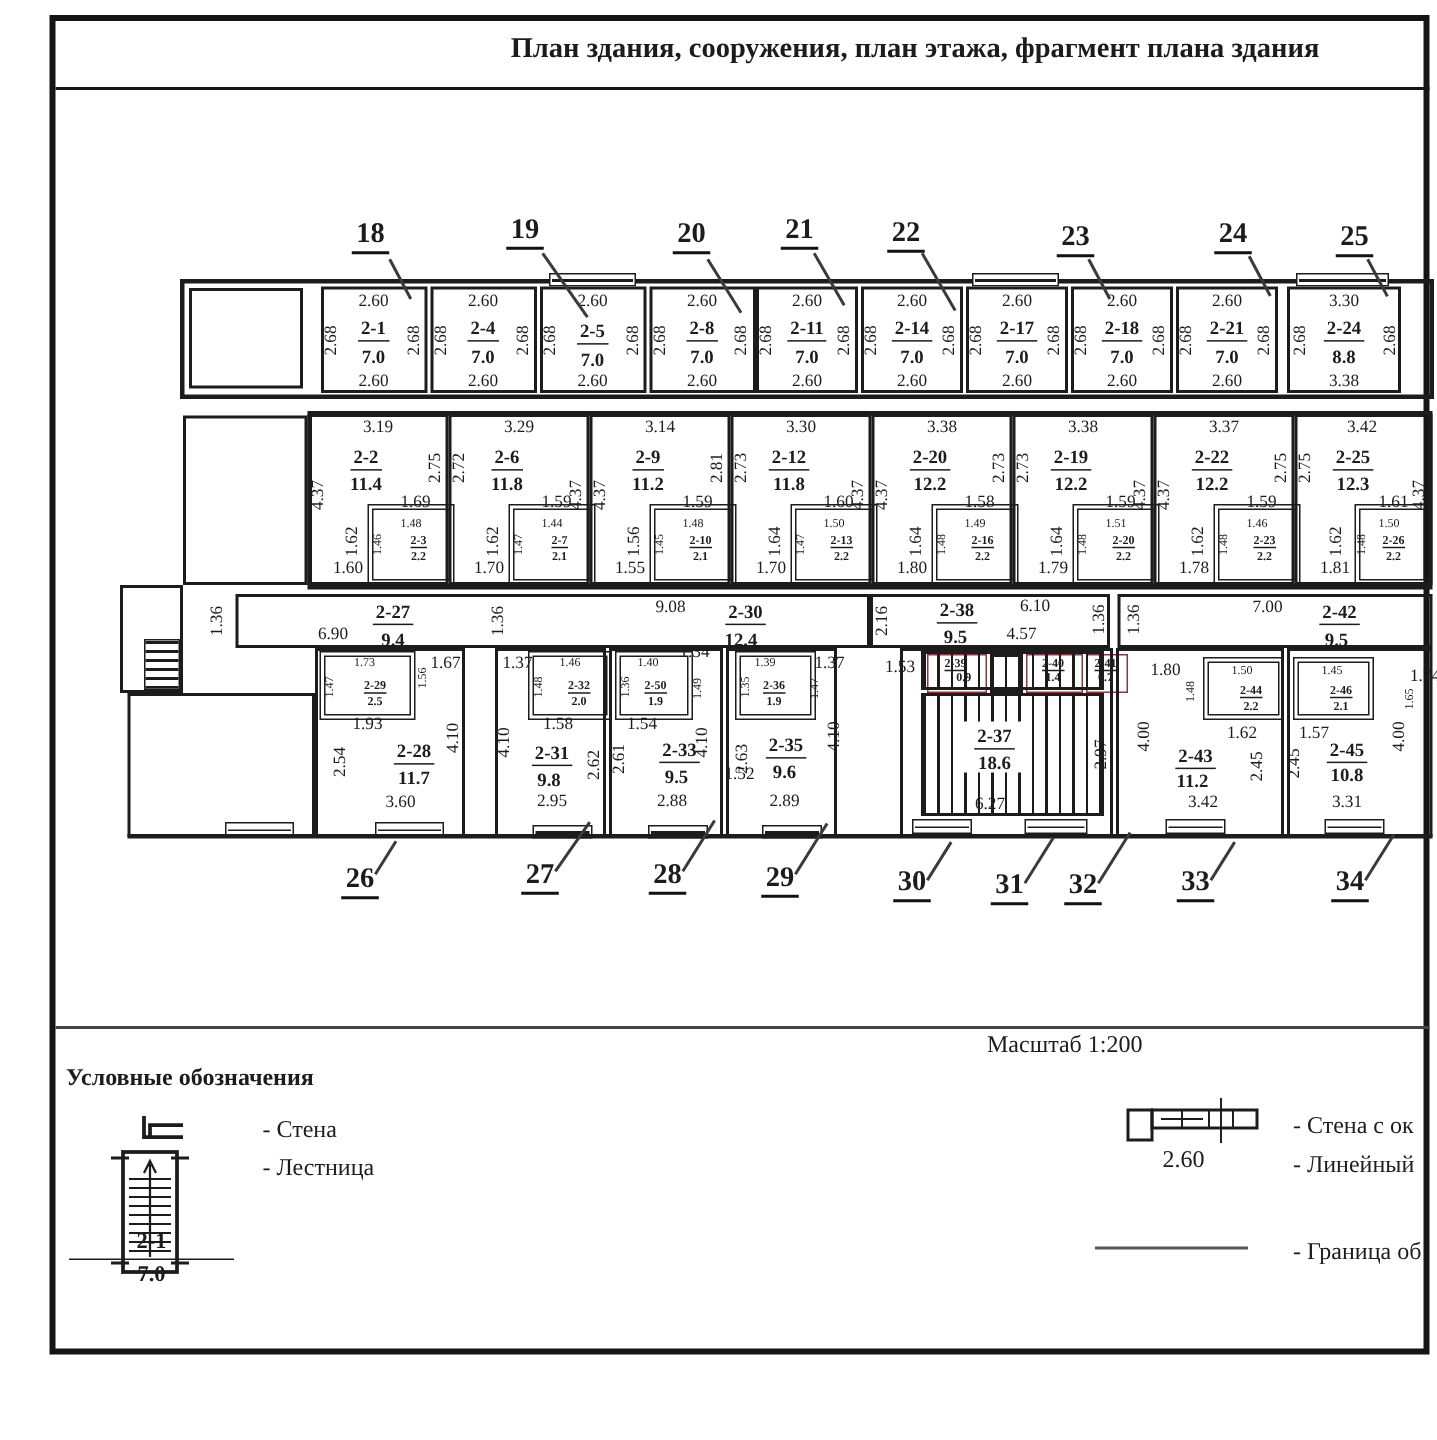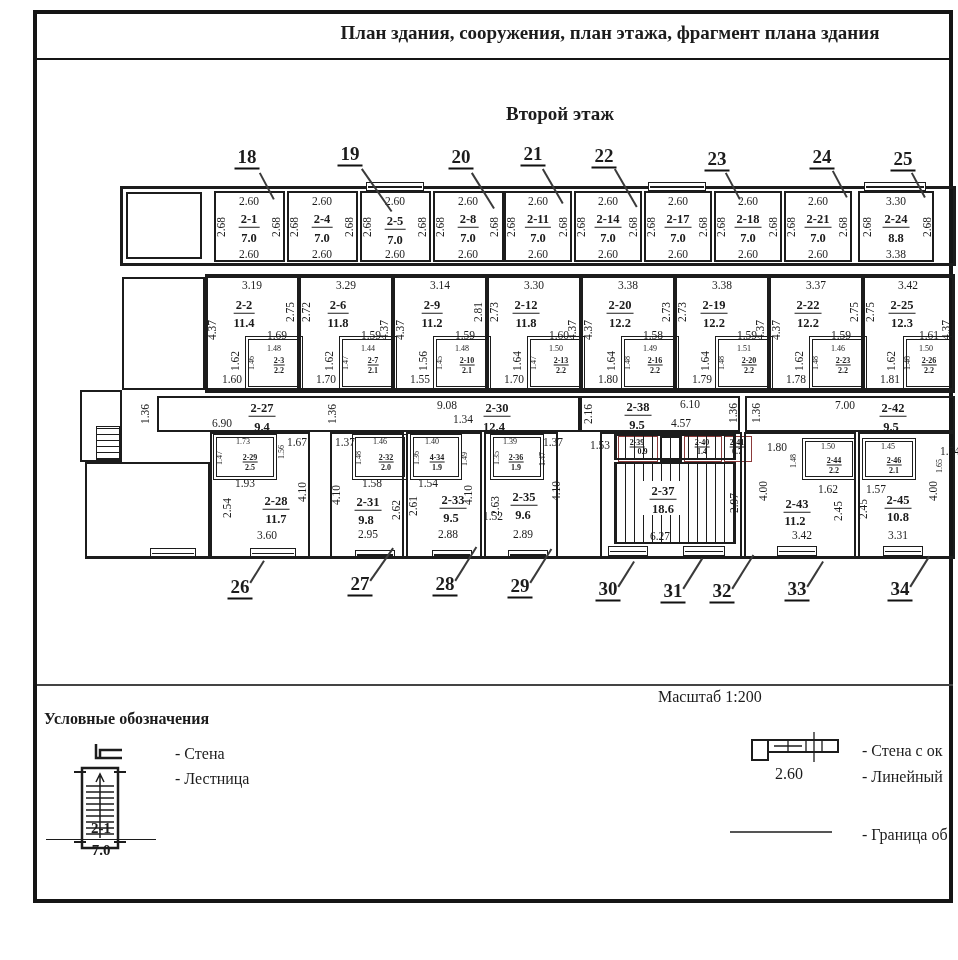--- a/index.html
+++ b/index.html
@@ -50,21 +50,20 @@
   .watermark{position:absolute;left:625px;top:788px;font-size:58px;font-weight:bold;
              color:#000;opacity:0.055;letter-spacing:4px;font-family:"Liberation Sans",sans-serif;}
 </style>
 </head>
 <body>
 
 <div class="page">
   <div class="frame"></div>
   <div class="titlebar">План здания, сооружения, план этажа, фрагмент плана здания</div>
   <div class="titlesep"></div>
-  <div class="floor-title">Второй этаж</div>
 
   <div id="plan-layer">
       <div class="pr w3" style="left: 120px; top: 186px; width: 836px; height: 80px;"></div>
       <div class="pr " style="left: 126px; top: 192px; width: 76px; height: 67px;"></div>
       <div class="pr " style="left: 214px; top: 191px; width: 71px; height: 71px;"></div>
       <div class="pr " style="left: 287px; top: 191px; width: 71px; height: 71px;"></div>
       <div class="pr " style="left: 360px; top: 191px; width: 71px; height: 71px;"></div>
       <div class="pr " style="left: 433px; top: 191px; width: 71px; height: 71px;"></div>
       <div class="pr " style="left: 504px; top: 191px; width: 68px; height: 71px;"></div>
       <div class="pr " style="left: 574px; top: 191px; width: 68px; height: 71px;"></div>
@@ -310,24 +309,24 @@
       <span class="pt vs" style="left: 282px; top: 452px;">1.56</span>
       <span class="pt d" style="left: 297px; top: 443px;">1.67</span>
       <span class="pt d" style="left: 245px; top: 484px;">1.93</span>
       <span class="pt d" style="left: 345px; top: 443px;">1.37</span>
       <span class="pt vs" style="left: 359px; top: 458px;">1.48</span>
       <span class="pt ds" style="left: 380px; top: 442px;">1.46</span>
       <span class="pt rns" style="left: 386px; top: 458px;">2-32</span>
       <span class="pt ras" style="left: 386px; top: 468px;">2.0</span>
       <span class="pt ds" style="left: 432px; top: 442px;">1.40</span>
       <span class="pt vs" style="left: 417px; top: 458px;">1.36</span>
-      <span class="pt rns" style="left: 437px; top: 458px;">4-34</span>
+      <span class="pt rns" style="left: 437px; top: 458px;">2-50</span>
       <span class="pt ras" style="left: 437px; top: 468px;">1.9</span>
       <span class="pt vs" style="left: 465px; top: 459px;">1.49</span>
-      <span class="pt d" style="left: 463px; top: 420px; text-align: center;">1.34</span>
+      <span class="pt d" style="left: 463px; top: 436px; text-align: center;">1.34</span>
       <span class="pt ds" style="left: 510px; top: 442px;">1.39</span>
       <span class="pt vs" style="left: 497px; top: 458px;">1.35</span>
       <span class="pt rns" style="left: 516px; top: 458px;">2-36</span>
       <span class="pt ras" style="left: 516px; top: 468px;">1.9</span>
       <span class="pt vs" style="left: 543px; top: 459px;">1.47</span>
       <span class="pt d" style="left: 553px; top: 443px;">1.37</span>
       <span class="pt d" style="left: 600px; top: 446px;">1.53</span>
       <span class="pt rns" style="left: 637px; top: 443px;">2-39</span>
       <span class="pt ras" style="left: 637px; top: 452px; padding-left: 11px;">0.9</span>
       <span class="pt rns" style="left: 702px; top: 443px;">2-40</span>

